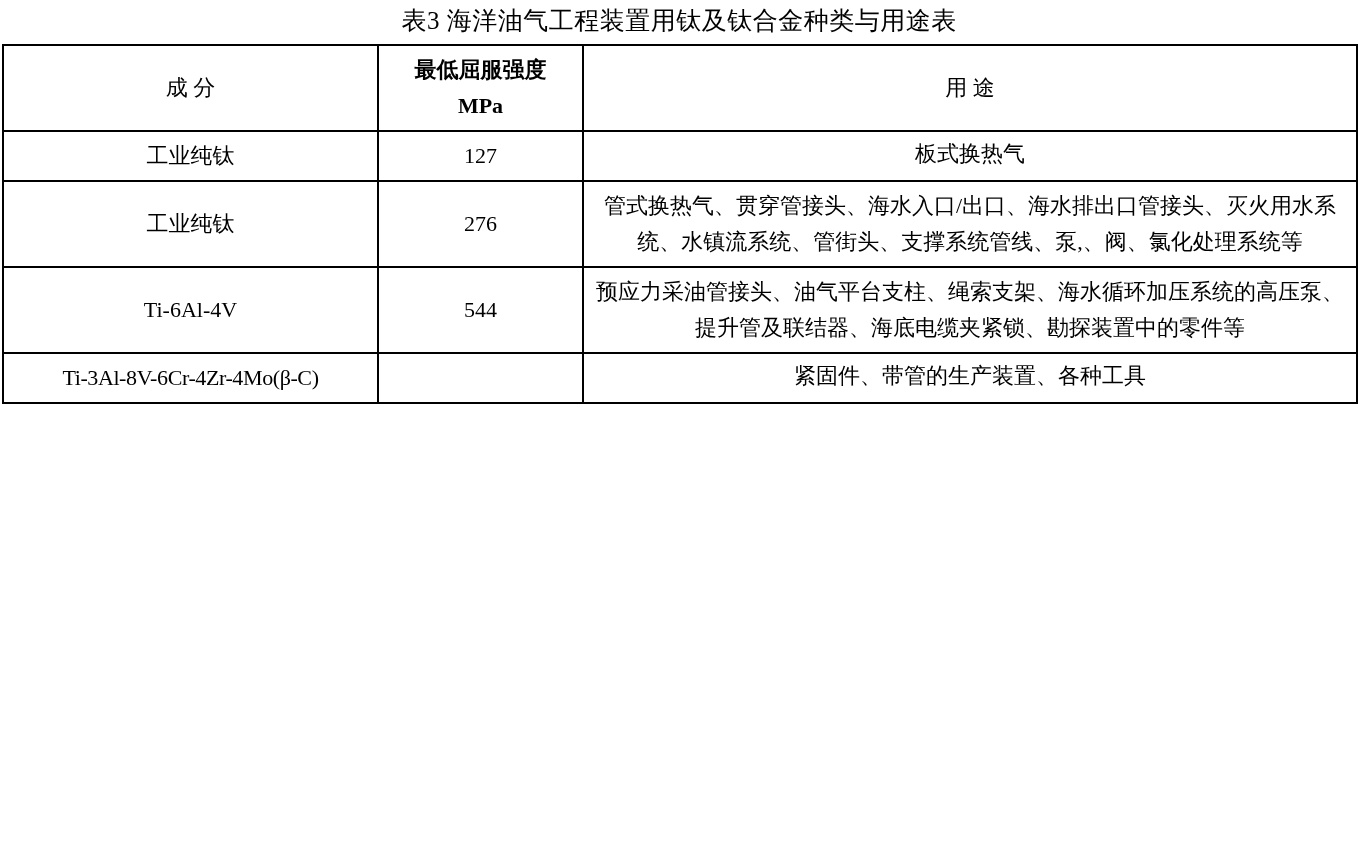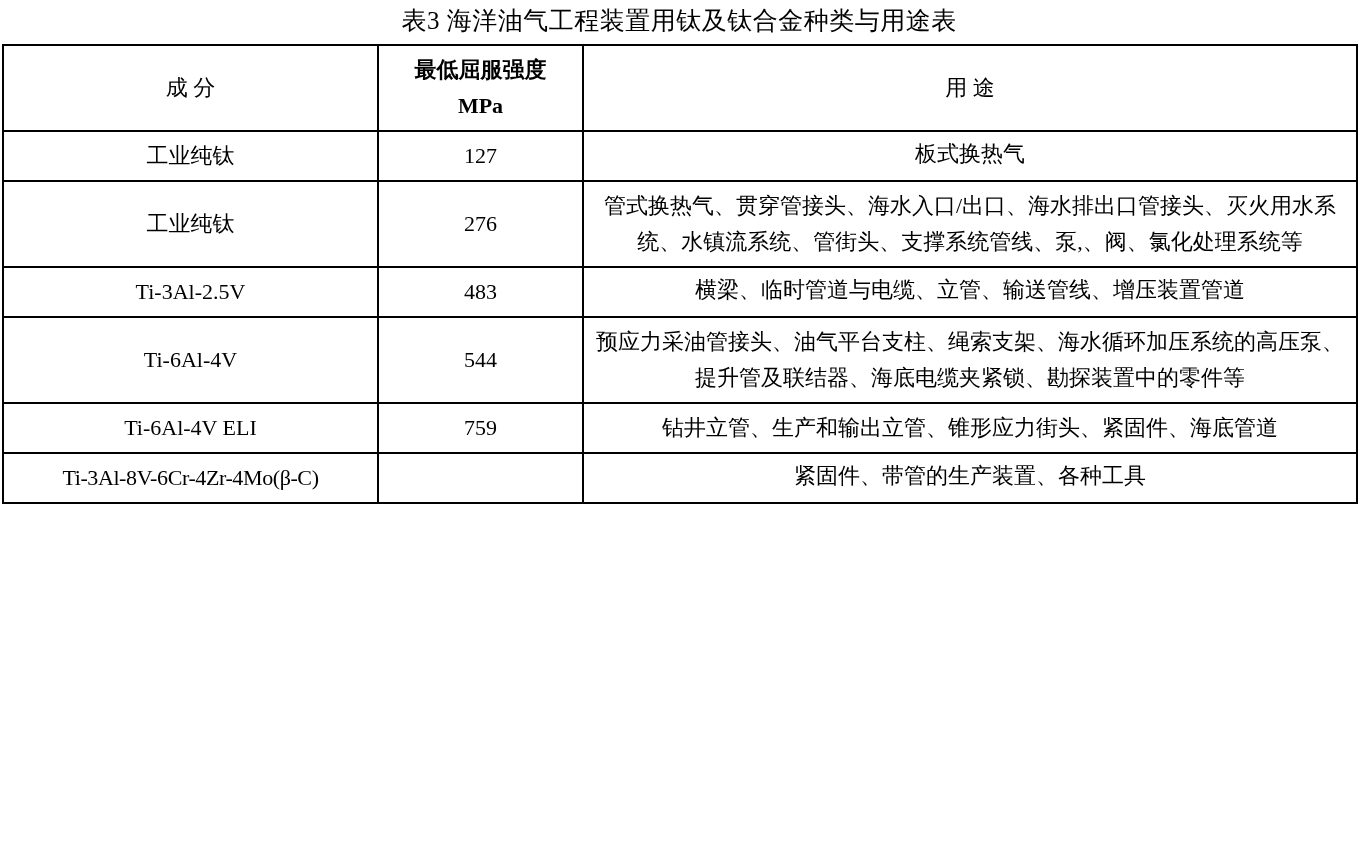--- a/index.html
+++ b/index.html
@@ -101,38 +101,28 @@
         <td class="use-text">板式换热气</td>
       </tr>
 
       <tr>
         <td>工业纯钛</td>
         <td class="latin">276</td>
         <td class="use-justified">管式换热气、贯穿管接头、海水入口/出口、海水排出口管接头、灭火用水系统、水镇流系统、管街头、支撑系统管线、泵,、阀、氯化处理系统等</td>
       </tr>
 
 
-      <tr>
-        <td class="latin">Ti-3Al-2.5V</td>
-        <td class="latin">483</td>
-        <td class="use-text">横梁、临时管道与电缆、立管、输送管线、增压装置管道</td>
-      </tr>
 
 
       <tr>
         <td class="latin">Ti-6Al-4V</td>
         <td class="latin">544</td>
         <td class="use-justified">预应力采油管接头、油气平台支柱、绳索支架、海水循环加压系统的高压泵、提升管及联结器、海底电缆夹紧锁、勘探装置中的零件等</td>
       </tr>
 
-      <tr>
-        <td class="latin">Ti-6Al-4V ELI</td>
-        <td class="latin">759</td>
-        <td class="use-justified">钻井立管、生产和输出立管、锥形应力街头、紧固件、海底管道</td>
-      </tr>
 
 
       <tr>
         <td class="latin tight">Ti-3Al-8V-6Cr-4Zr-4Mo(β-C)</td>
         <td class="latin"></td>
         <td class="use-text">紧固件、带管的生产装置、各种工具</td>
       </tr>
     </tbody>
   </table>
 

